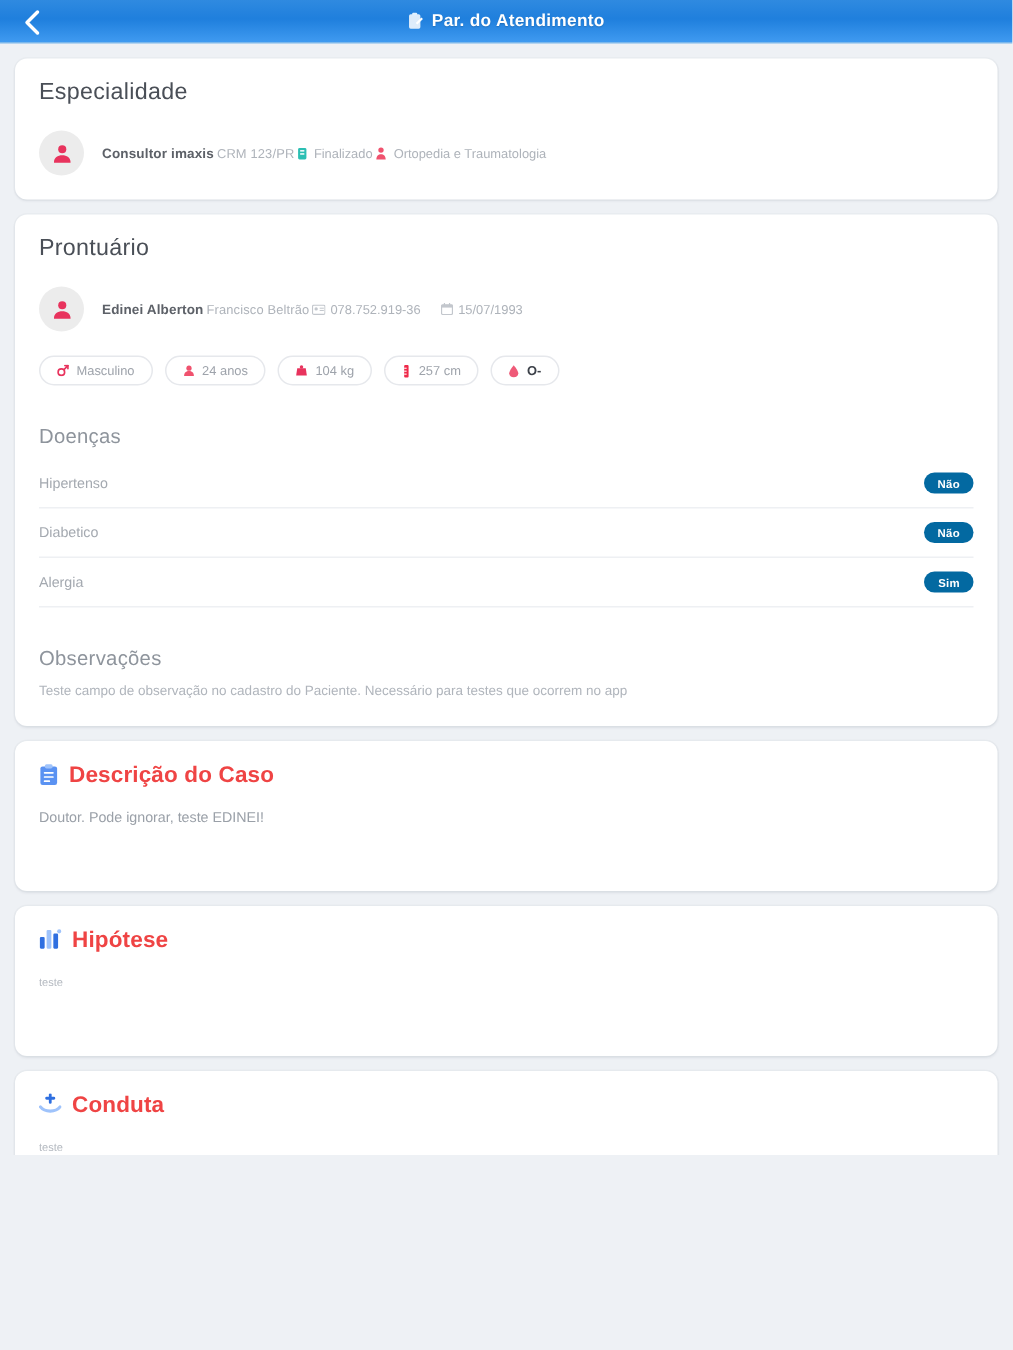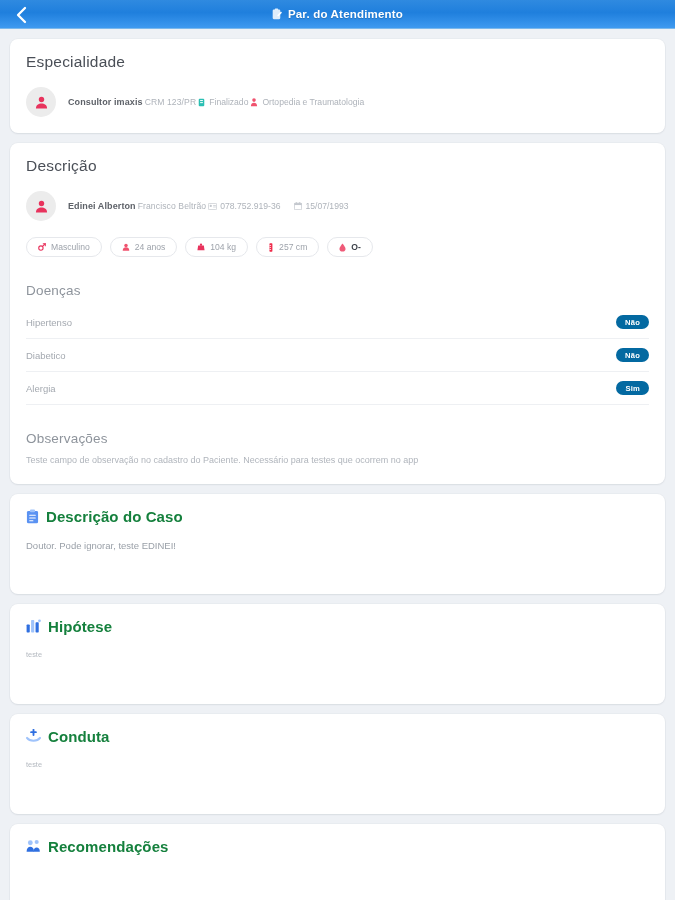--- a/index.html
+++ b/index.html
@@ -40,21 +40,21 @@
     color: #ffffff;
     font-size: 11.5px;
     font-weight: bold;
     letter-spacing: .2px;
     text-shadow: 0 1px 1px rgba(0,0,0,.18);
   }
   .appbar-title .ttl-icon { display: flex; align-items: center; }
 
   
   .scroll {
-    height: 871px;
+    height: 741px;
     overflow: hidden;
     padding: 10px 10px 0 10px;
   }
 
   .card {
     background: #ffffff;
     border-radius: 8px;
     box-shadow: 0 1px 2px rgba(16,30,54,.07), 0 0 0 1px rgba(16,30,54,.025);
     margin-bottom: 10px;
     padding: 14px 16px 16px 16px;
@@ -149,21 +149,21 @@
   
   .sec-head {
     display: flex;
     align-items: center;
     gap: 7px;
     margin-bottom: 14px;
   }
   .sec-head h2 {
     font-size: 15px;
     font-weight: bold;
-    color: #15803d;
+    color: #ef4444;
     letter-spacing: .1px;
   }
   .sec-body { font-size: 9.5px; color: #9aa0a8; line-height: 1.5; }
   .sec-body.small { font-size: 7.4px; color: #b4b9c0; }
   .card.sec { padding: 14px 16px 20px 16px; }
   .card.tall { min-height: 100px; }
 </style>
 </head>
 <body>
 
@@ -218,21 +218,21 @@
               <path d="M1 12 C1 8.6 3 7 5.5 7 C8 7 10 8.6 10 12 Z" fill="#f0526e"></path>
             </svg>
           </span>
           <span>Ortopedia e Traumatologia</span>
         </div>
       </div>
     </div>
   </div>
 
   <div class="card">
-    <div class="card-title">Descrição</div>
+    <div class="card-title">Prontuário</div>
 
     <div class="person-row">
       <div class="avatar">
         <svg width="15" height="15" viewBox="0 0 20 20">
           <circle cx="10" cy="6" r="3.6" fill="#e8335d"></circle>
           <path d="M2.6 18 C2.6 13.4 6 11.4 10 11.4 C14 11.4 17.4 13.4 17.4 18 Z" fill="#e8335d"></path>
         </svg>
       </div>
       <div class="person-lines">
         <div class="p-name">Edinei Alberton</div>

